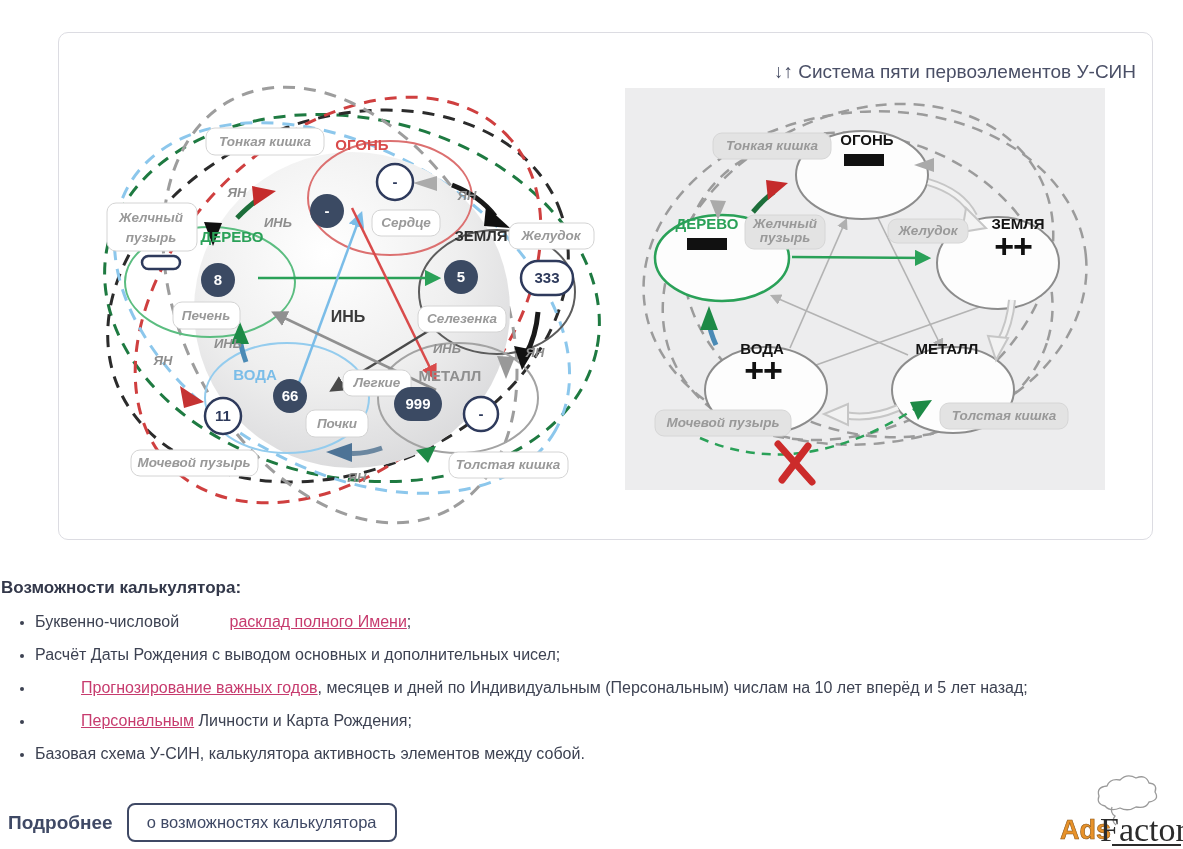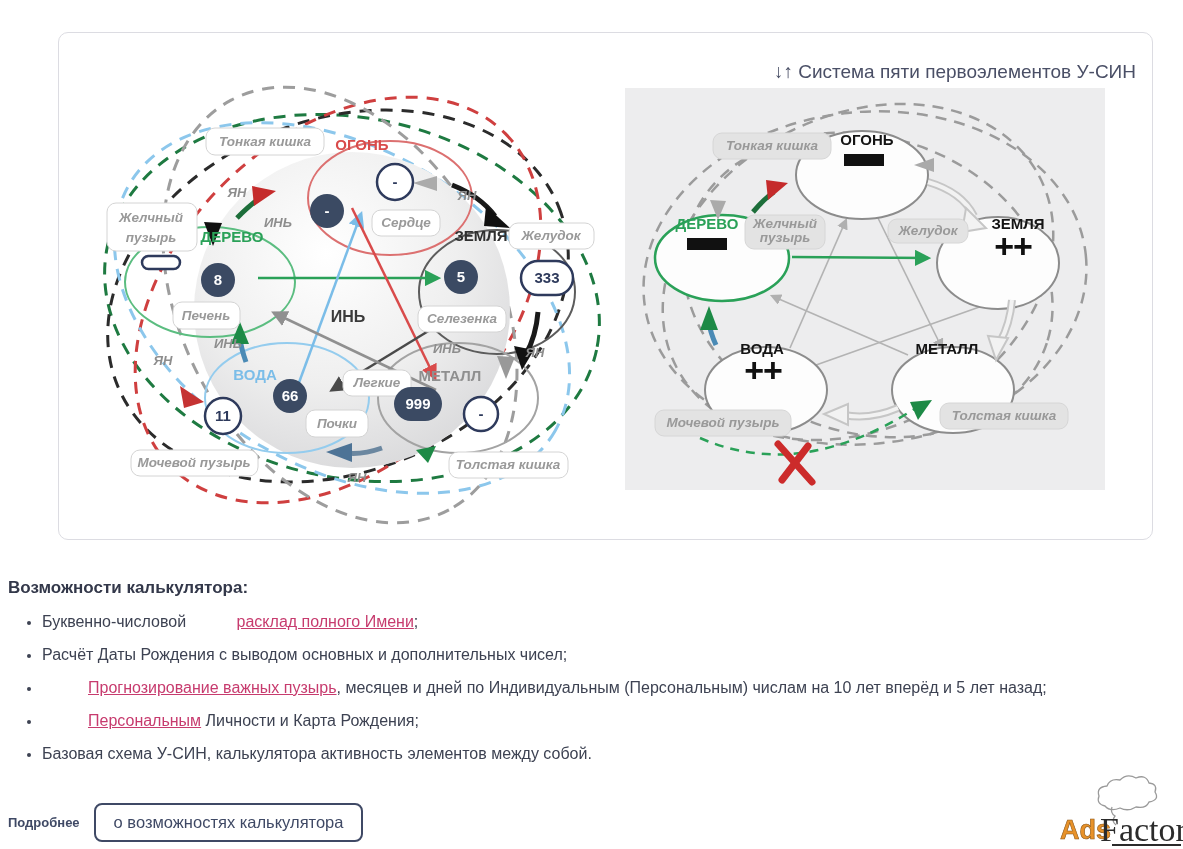--- a/index.html
+++ b/index.html
@@ -2,28 +2,28 @@
 <html><head>
 <meta charset="utf-8">
 <style>
   html,body{margin:0;padding:0;background:#fff;width:1183px;height:849px;overflow:hidden;
     font-family:"Liberation Sans",sans-serif;color:#3d4252;}
   .stage{position:relative;width:1183px;height:849px;}
   .panel{position:absolute;left:58px;top:32px;width:1093px;height:506px;
     border:1px solid #dcdce2;border-radius:10px;background:#fff;}
   .panel-title{position:absolute;top:28px;right:16px;font-size:19px;color:#4a4f66;}
   .diagram-svg{position:absolute;left:0;top:0;}
-  .content{position:absolute;left:8px;top:578px;width:1150px;}
+  .content{position:absolute;left:1px;top:578px;width:1150px;}
   .content h3{margin:0 0 10px 0;font-size:17px;color:#33384a;font-weight:700;}
   .content ul{margin:14px 0 0 0;padding-left:34px;}
   .content li{font-size:16px;line-height:20px;margin-bottom:13px;color:#3d4252;}
   .content li::marker{color:#3d4252;font-size:13px;}
   .content a{color:#c73b6e;text-decoration:underline;cursor:pointer;padding-left:46px;}
   .footer-row{position:absolute;left:8px;top:803px;display:flex;align-items:center;gap:14px;}
-  .footer-row .more{font-size:13px;font-weight:600;color:#3f4965;}
+  .footer-row .more{font-size:19px;font-weight:600;color:#3f4965;}
   .footer-row button{background:#fff;border:2px solid #3f4965;border-radius:8px;
     color:#3f4965;font-weight:400;font-size:16.5px;padding:8px 18px;
     font-family:"Liberation Sans",sans-serif;cursor:pointer;}
   .watermark{position:absolute;right:0;bottom:0;width:123px;height:79px;}
   .el-label{font-weight:700;font-size:15px;}
   .organ-label{font-style:italic;font-weight:600;font-size:13.5px;fill:#999;}
   .yy{font-style:italic;font-weight:700;font-size:13px;fill:#8d8d8d;}
   .badge-t{font-weight:700;font-size:15px;}
 </style>
 </head>
@@ -250,21 +250,21 @@
         <rect x="142" y="256" width="38" height="13" rx="6.5" fill="#fff" stroke="#2e3a5c" stroke-width="2.5"></rect>
       </g>
     </g>
   </svg>
 
   <div class="content">
     <h3>Возможности калькулятора:</h3>
     <ul>
         <li>Буквенно-числовой <a>расклад полного Имени</a>;</li>
         <li>Расчёт Даты Рождения с выводом основных и дополнительных чисел;</li>
-        <li><a>Прогнозирование важных пузырь</a>, месяцев и дней по Индивидуальным (Персональным) числам на 10 лет вперёд и 5 лет назад;</li>
+        <li><a>Прогнозирование важных годов</a>, месяцев и дней по Индивидуальным (Персональным) числам на 10 лет вперёд и 5 лет назад;</li>
         <li><a>Персональным</a> Личности и Карта Рождения;</li>
         <li>Базовая схема У-СИН, калькулятора активность элементов между собой.</li>
       </ul>
   </div>
 
   <div class="footer-row">
     <span class="more">Подробнее</span>
     <button>о возможностях калькулятора</button>
   </div>
 

